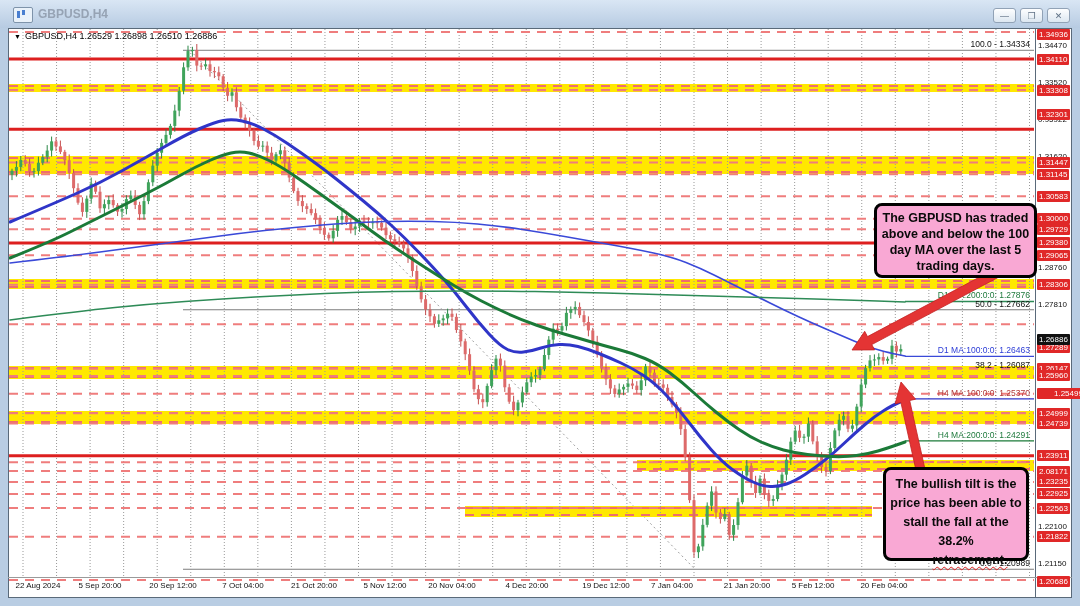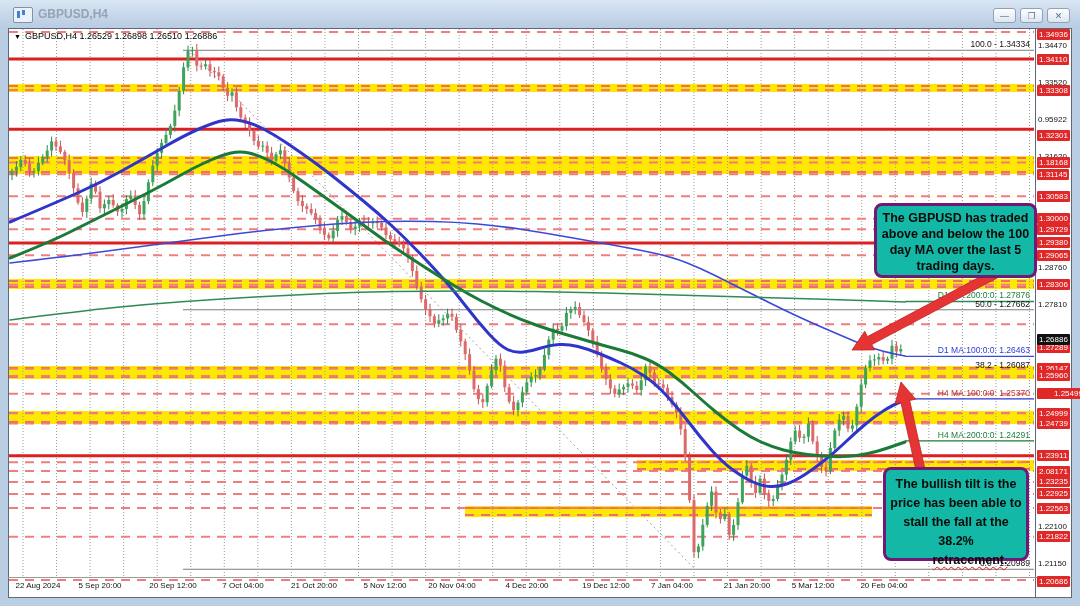--- a/index.html
+++ b/index.html
@@ -21,21 +21,21 @@
   svg.plot{position:absolute;left:0;top:0;pointer-events:none;}
   .legend{position:absolute;left:14px;top:31px;font-size:9px;color:#000;z-index:5;white-space:nowrap;}
   .legend .tri{font-size:7px;margin-right:4px;}
   .pricecol{position:absolute;left:1036px;top:28px;width:44px;height:570px;z-index:4;}
   .ptick{position:absolute;left:2px;font-size:8px;color:#111;line-height:11px;}
   .pbadge{position:absolute;left:1px;font-size:8px;color:#fff;background:#e02828;line-height:11px;
           padding:0 2px;border-radius:1px;}
   .pbadge.current{background:#111;}
   .timecol{position:absolute;left:9px;top:578px;width:1026px;height:20px;z-index:4;}
   .ttick{position:absolute;top:3px;width:80px;margin-left:-40px;text-align:center;font-size:8px;color:#111;white-space:nowrap;}
-  .callout{position:absolute;z-index:6;background:#14b8a6;border:3px solid #701a75;border-radius:8px;
+  .callout{position:absolute;z-index:6;background:#f9a8d4;border:3px solid #000000;border-radius:8px;
            font-weight:bold;color:#0a0a0a;text-align:center;box-sizing:border-box;}
   .callout1{left:874px;top:203px;width:163px;height:75px;font-size:12.5px;line-height:16px;padding:4px 2px;}
   .callout2{left:883px;top:467px;width:146px;height:94px;font-size:12.5px;line-height:19px;padding:5px 2px;}
   .wavy{text-decoration:underline;text-decoration-style:wavy;text-decoration-color:#e02020;text-decoration-thickness:1px;text-underline-offset:2px;margin-left:28px;}
 </style>
 </head>
 <body>
 
 <div class="stage">
   <div class="titlebar">
@@ -593,22 +593,22 @@
       <div class="ptick" style="top: 85.8889px;">0.95922</div>
       <div class="ptick" style="top: 122.833px;">1.31620</div>
       <div class="ptick" style="top: 234.056px;">1.28760</div>
       <div class="ptick" style="top: 271px;">1.27810</div>
       <div class="ptick" style="top: 418.778px;">1.24010</div>
       <div class="ptick" style="top: 493.056px;">1.22100</div>
       <div class="ptick" style="top: 530px;">1.21150</div>
       <div class="pbadge" style="top: 1px;">1.34936</div>
       <div class="pbadge" style="top: 25.5px;">1.34110</div>
       <div class="pbadge" style="top: 56.6889px;">1.33308</div>
-      <div class="pbadge" style="top: 102px; text-align: right;">1.32301</div>
-      <div class="pbadge" style="top: 129.061px;">1.18168</div>
+      <div class="pbadge" style="top: 81px; text-align: right;">1.32301</div>
+      <div class="pbadge" style="top: 129.061px;">1.31447</div>
       <div class="pbadge" style="top: 140.806px;">1.31145</div>
       <div class="pbadge" style="top: 162.661px;">1.30583</div>
       <div class="pbadge" style="top: 185.333px;">1.30000</div>
       <div class="pbadge" style="top: 195.872px; text-align: center;">1.29729</div>
       <div class="pbadge" style="top: 209.444px;">1.29380</div>
       <div class="pbadge" style="top: 221.694px;">1.29065</div>
       <div class="pbadge" style="top: 251.211px;">1.28306</div>
       <div class="pbadge" style="top: 290.761px; margin-top: 23px;">1.27289</div>
       <div class="pbadge current" style="top: 306.433px;">1.26886</div>
       <div class="pbadge" style="top: 335.172px;">1.26147</div>
@@ -629,21 +629,21 @@
       <div class="ttick" style="left: 91px;">5 Sep 20:00</div>
       <div class="ttick" style="left: 164px;">20 Sep 12:00</div>
       <div class="ttick" style="left: 234px;">7 Oct 04:00</div>
       <div class="ttick" style="left: 305px;">21 Oct 20:00</div>
       <div class="ttick" style="left: 376px;">5 Nov 12:00</div>
       <div class="ttick" style="left: 443px;">20 Nov 04:00</div>
       <div class="ttick" style="left: 518px;">4 Dec 20:00</div>
       <div class="ttick" style="left: 597px;">19 Dec 12:00</div>
       <div class="ttick" style="left: 663px;">7 Jan 04:00</div>
       <div class="ttick" style="left: 738px;">21 Jan 20:00</div>
-      <div class="ttick" style="left: 804px;">5 Mar 12:00</div>
+      <div class="ttick" style="left: 804px;">5 Feb 12:00</div>
       <div class="ttick" style="left: 875px;">20 Feb 04:00</div>
     </div>
 
   <div class="callout callout1">
     <span>The GBPUSD has traded above and below the 100 day MA over the last 5 trading days.</span>
   </div>
   <div class="callout callout2">
     <span>The bullish tilt is the price has been able to stall the fall at the 38.2% </span><span class="wavy">retracement.</span>
   </div>
 </div>

